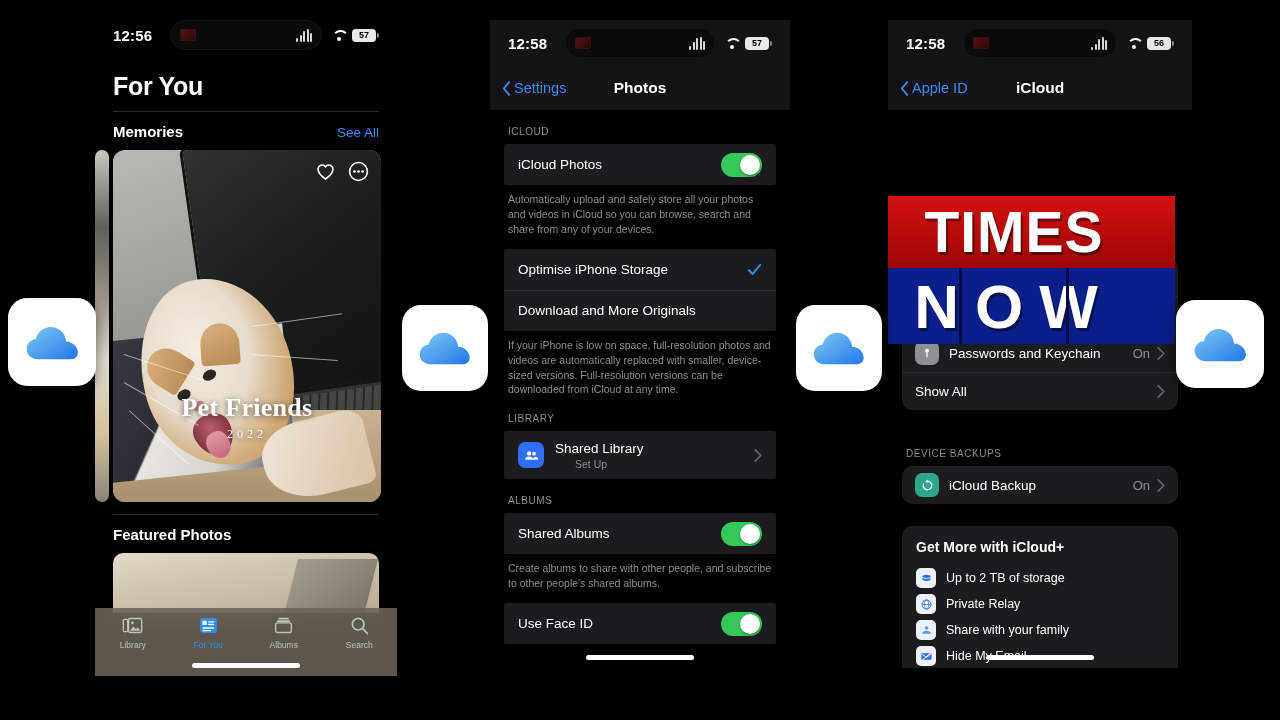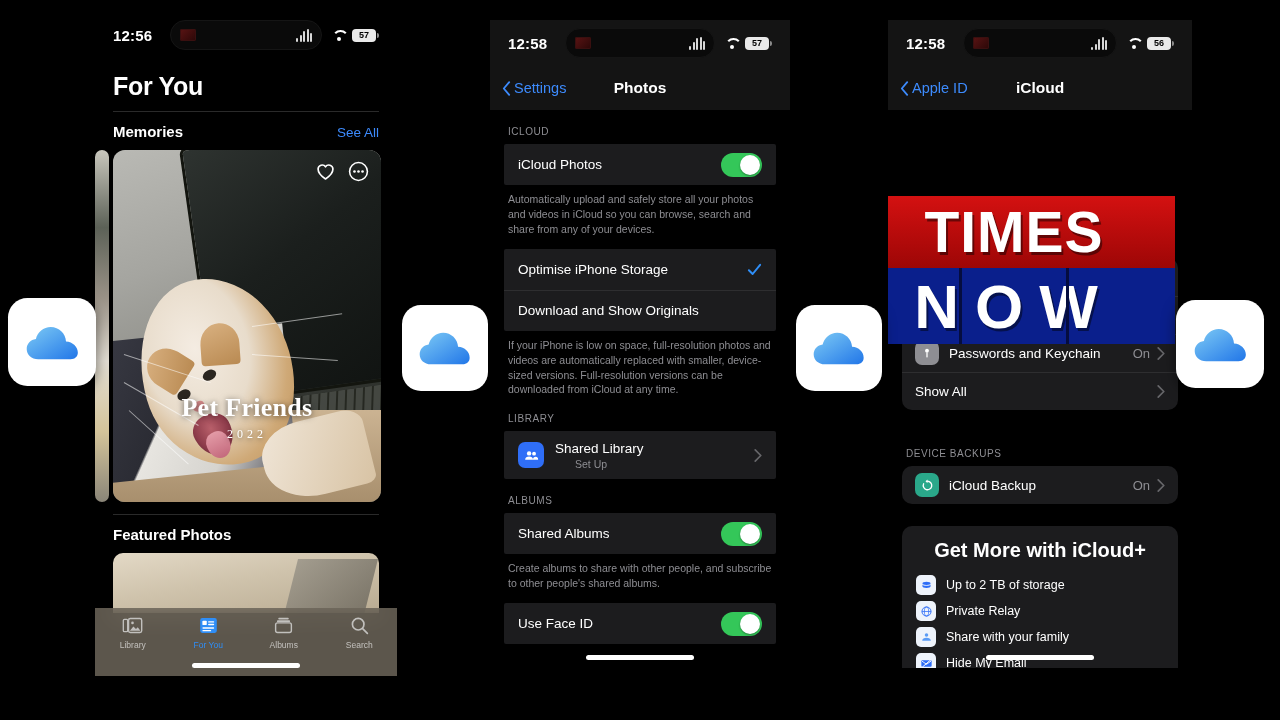--- a/index.html
+++ b/index.html
@@ -273,21 +273,21 @@
   .c-row-label { flex: 1; }
   .c-val { color: #8e8e93; font-size: 13px; margin-right: 7px; }
   .c-group-label {
     color: #8e8e93; font-size: 10px; letter-spacing: .55px;
     padding: 14px 18px 7px 18px; text-transform: uppercase;
   }
   .promo {
     background: #1c1c1e; border-radius: 10px; margin: 22px 14px 0 14px;
     padding: 13px 14px 12px 14px;
   }
-  .promo-title { color: #fff; font-size: 20px; font-weight: 700; margin-bottom: 10px; text-align: center; }
+  .promo-title { color: #fff; font-size: 14px; font-weight: 700; margin-bottom: 10px; }
   .promo-item {
     display: flex; align-items: center; gap: 10px;
     color: #fff; font-size: 12.5px; padding: 3px 0;
   }
   .promo-ico {
     width: 20px; height: 20px; border-radius: 5px; flex: none;
     background: #eef3fb; display: flex; align-items: center; justify-content: center;
   }
   .timesnow {
     position: absolute; left: -35px; top: 86px;
@@ -498,21 +498,21 @@
 
       <div style="height:12px"></div>
       <div class="s-card">
         <div class="s-row">
           <span class="s-row-label">Optimise iPhone Storage</span>
           <svg class="check" viewBox="0 0 16 16">
             <path d="M2 8.8l4 4L14 3" fill="none" stroke="#2f8ef7" stroke-width="2.1" stroke-linecap="round" stroke-linejoin="round"></path>
           </svg>
         </div>
         <div class="s-row">
-          <span class="s-row-label">Download and Show Originals</span>
+          <span class="s-row-label">Download and More Originals</span>
         </div>
       </div>
       <div class="s-footnote">If your iPhone is low on space, full-resolution photos and videos are automatically replaced with smaller, device-sized versions. Full-resolution versions can be downloaded from iCloud at any time.</div>
 
       <div class="s-group-label">LIBRARY</div>
       <div class="s-card">
         <div class="s-row with-sub">
           <span class="s-icon" style="background:#2f6ef7">
             <svg viewBox="0 0 24 24" width="17" height="17">
               <circle cx="8.6" cy="9" r="3.1" fill="#fff"></circle>

